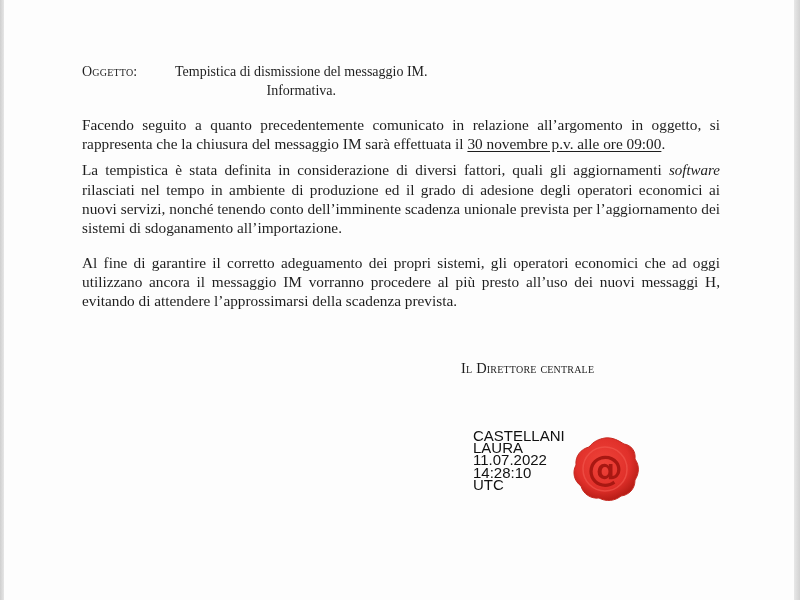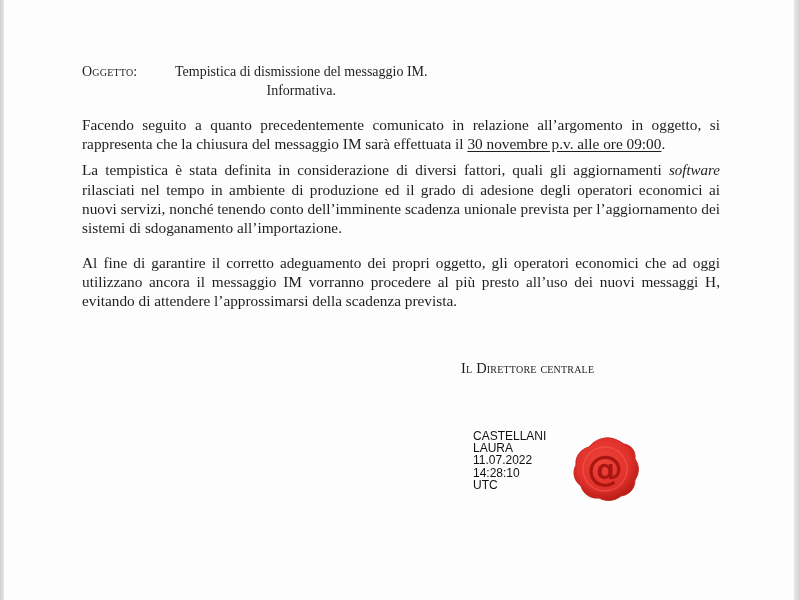--- a/index.html
+++ b/index.html
@@ -65,21 +65,21 @@
     font-variant: small-caps;
     letter-spacing: 0.2px;
     white-space: nowrap;
   }
 
   .stamp-text {
     position: absolute;
     left: 473px;
     top: 430px;
     font-family: "Liberation Sans", "DejaVu Sans", sans-serif;
-    font-size: 12px;
+    font-size: 15px;
     line-height: 12.2px;
     color: #111;
   }
   .stamp-text div { white-space: nowrap; }
 
   .seal {
     position: absolute;
     left: 569px;
     top: 435px;
     width: 72px;
@@ -103,21 +103,21 @@
 
   <div class="body p1">
     <p><span>Facendo seguito a quanto precedentemente comunicato in relazione all’argomento in oggetto, si rappresenta che la chiusura del messaggio IM sarà effettuata il </span><span class="underline">30 novembre p.v. alle ore 09:00</span><span>.</span></p>
   </div>
 
   <div class="body p2">
     <p><span>La tempistica è stata definita in considerazione di diversi fattori, quali gli aggiornamenti </span><span class="italic">software</span><span> rilasciati nel tempo in ambiente di produzione ed il grado di adesione degli operatori economici ai nuovi servizi, nonché tenendo conto dell’imminente scadenza unionale prevista per l’aggiornamento dei sistemi di sdoganamento all’importazione.</span></p>
   </div>
 
   <div class="body p3">
-    <p>Al fine di garantire il corretto adeguamento dei propri oggetto, gli operatori economici che ad oggi utilizzano ancora il messaggio IM vorranno procedere al più presto all’uso dei nuovi messaggi H, evitando di attendere l’approssimarsi della scadenza prevista.</p>
+    <p>Al fine di garantire il corretto adeguamento dei propri sistemi, gli operatori economici che ad oggi utilizzano ancora il messaggio IM vorranno procedere al più presto all’uso dei nuovi messaggi H, evitando di attendere l’approssimarsi della scadenza prevista.</p>
   </div>
 
   <div class="signature-title">Il Direttore centrale</div>
 
   <div class="stamp-text">
     <div>CASTELLANI</div>
     <div>LAURA</div>
     <div>11.07.2022</div>
     <div>14:28:10</div>
     <div>UTC</div>

